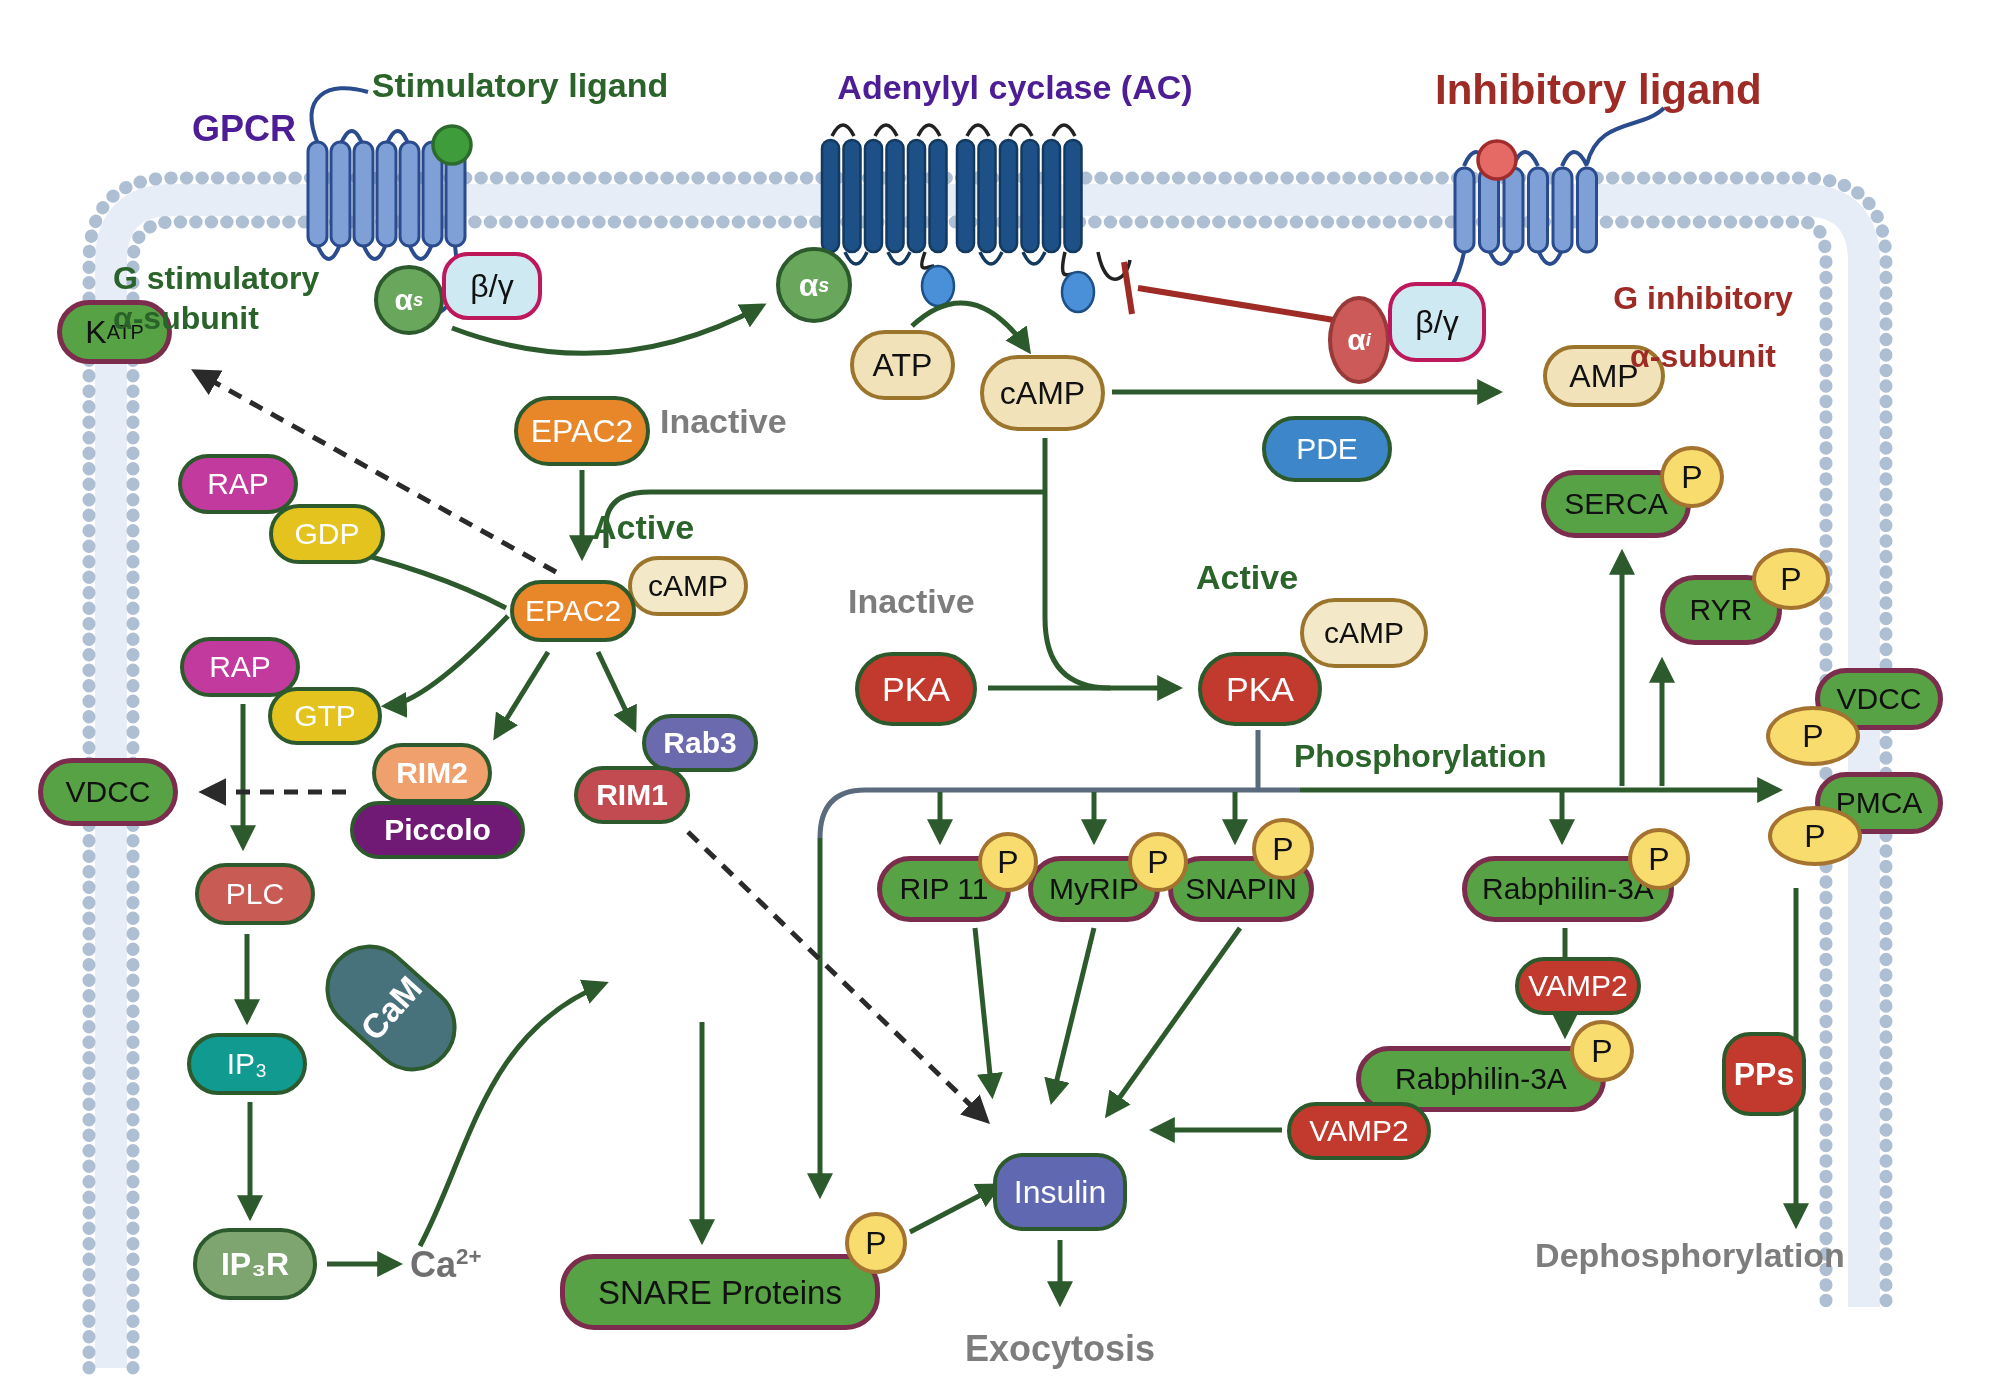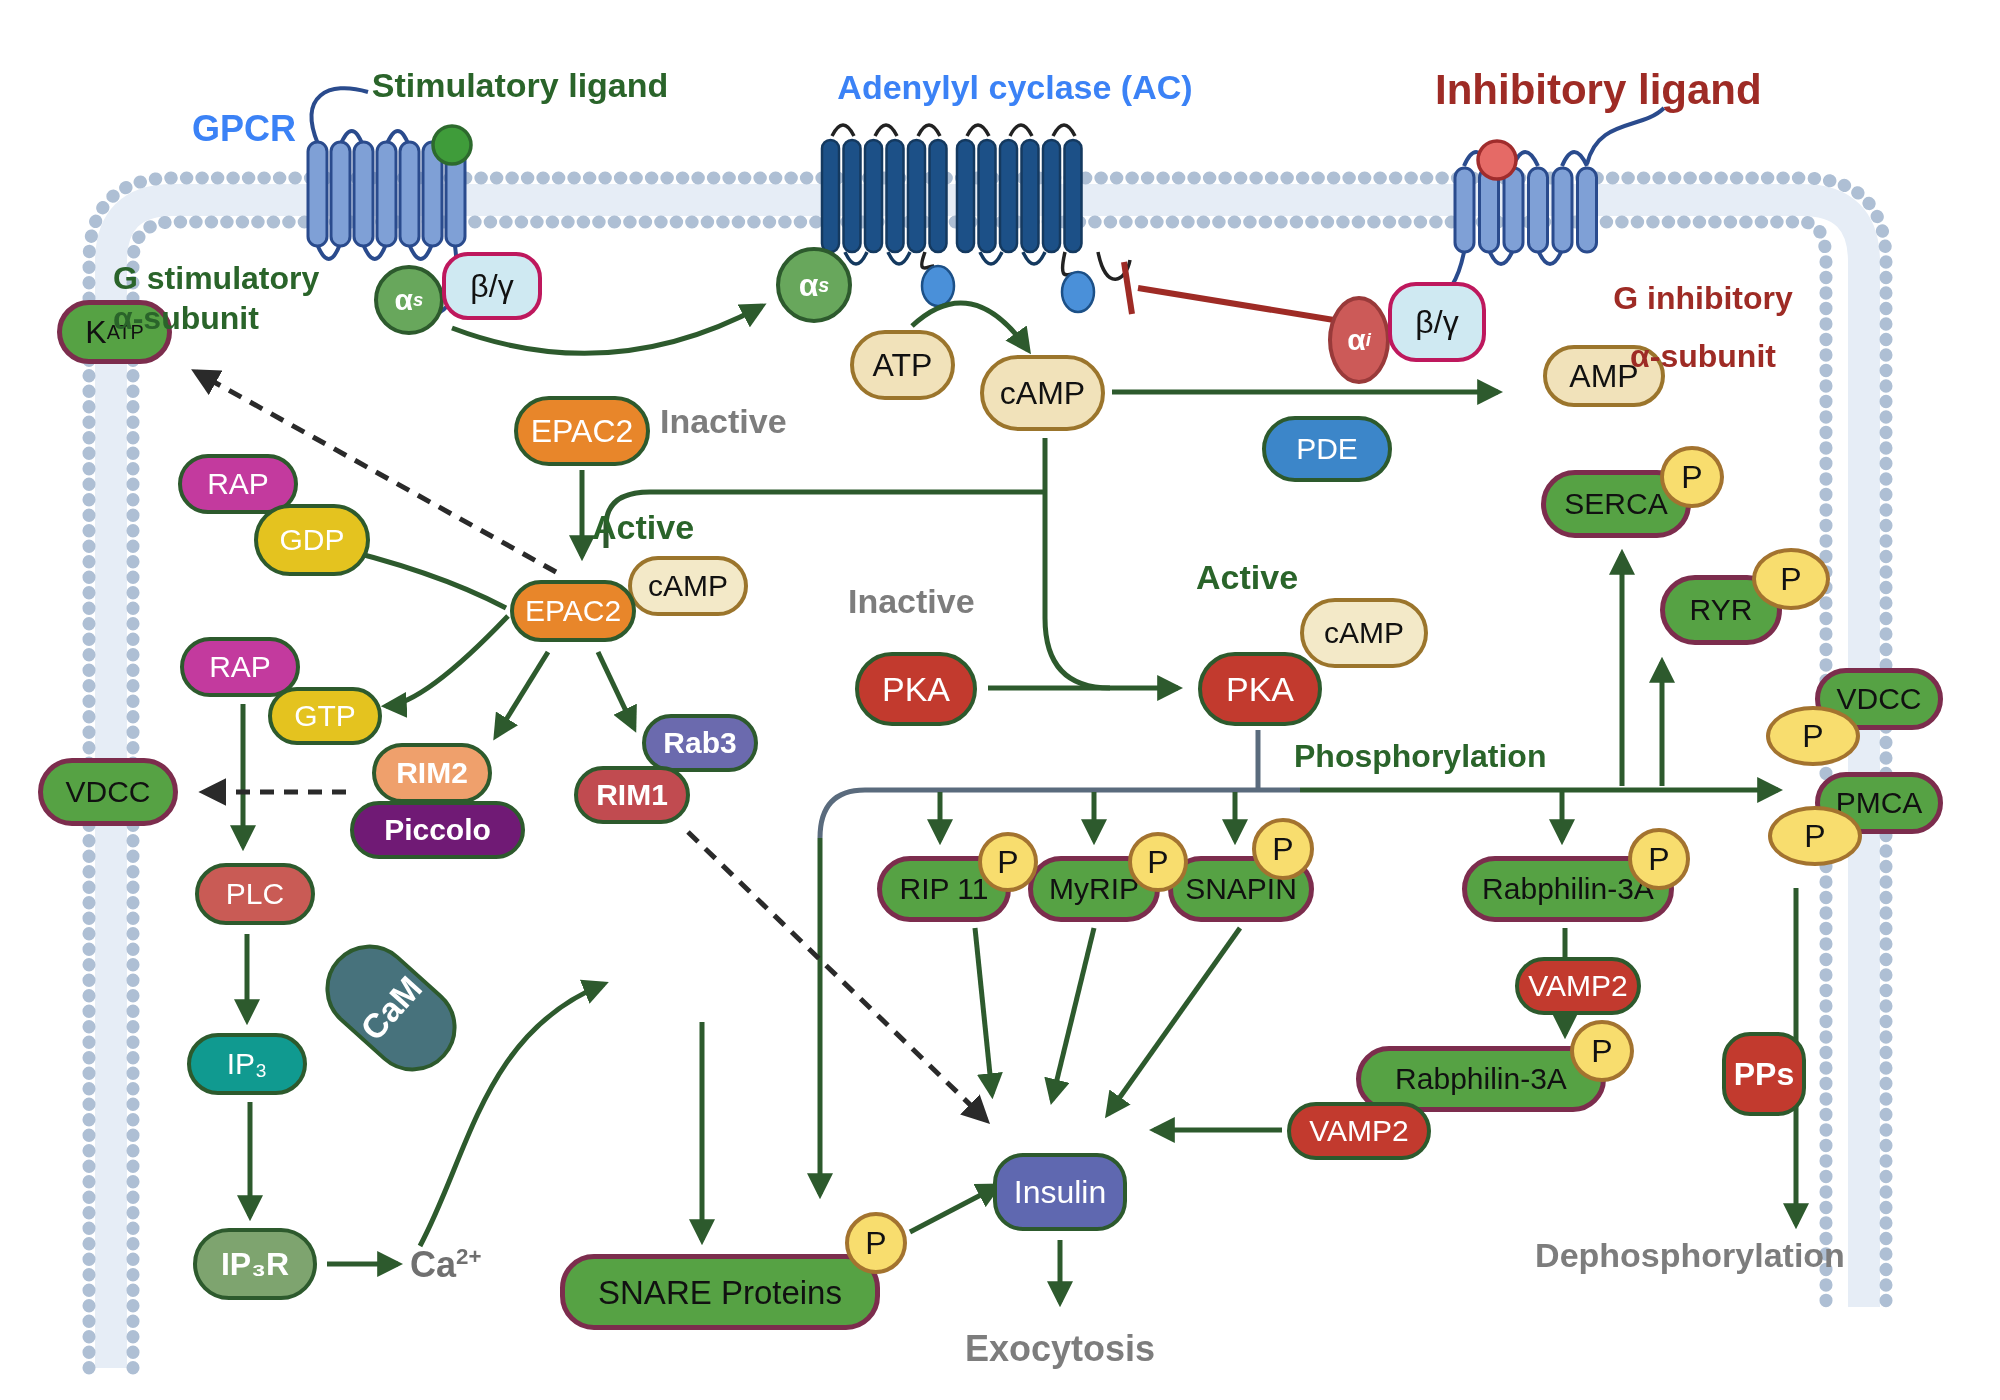--- a/index.html
+++ b/index.html
@@ -42,21 +42,21 @@
   .f-camk{background:#5d4b90;color:#fff;font-weight:bold;}
   .f-insulin{background:#5f68b0;color:#fff;}
   .f-bg{background:#cfe9f2;color:#111;}
   .f-as{background:#68a75c;color:#fff;font-weight:bold;}
   .f-ai{background:#cc5a58;color:#fff;font-weight:bold;}
   .p-badge{position:absolute;display:flex;align-items:center;justify-content:center;
            background:#f8dd6e;border:4px solid #a3732f;border-radius:50%;
            color:#111;font-size:32px;z-index:5;box-sizing:border-box;}
   .c-green{color:#2a642a;}
   .c-gray{color:#7d7d7d;}
-  .c-blue{color:#3b82f6;}
+  .c-blue{color:#4c1d95;}
   .c-dred{color:#9e2b25;}
 </style>
 </head>
 <body>
 
 <div id="canvas">
 
   <svg width="2000" height="1400" viewBox="0 0 2000 1400">
     <defs>
       <marker id="mg" viewBox="0 0 10 10" refX="8" refY="5" markerWidth="5.2" markerHeight="5.2" orient="auto-start-reverse">
@@ -220,21 +220,21 @@
   <div class="pill f-tan b-tan" style="left:850px;top:330px;width:105px;height:70px;font-size:32px;">ATP</div>
   <div class="pill f-tan b-tan" style="left:980px;top:355px;width:125px;height:76px;font-size:32px;">cAMP</div>
   <div class="pill f-tan b-tan" style="left:1543px;top:345px;width:122px;height:62px;font-size:32px;">AMP</div>
   <div class="pill f-blue b-green" style="left:1262px;top:416px;width:130px;height:66px;text-align:right;">PDE</div>
 
   <div class="pill f-orange b-green" style="left:514px;top:396px;width:136px;height:70px;font-size:32px;">EPAC2</div>
   <div class="pill f-tan2 b-tan" style="left:628px;top:556px;width:120px;height:60px;">cAMP</div>
   <div class="pill f-orange b-green" style="left:510px;top:580px;width:126px;height:62px;">EPAC2</div>
 
   <div class="pill f-magenta b-green" style="left:178px;top:454px;width:120px;height:60px;">RAP</div>
-  <div class="pill f-yellow b-green" style="left:254px;top:504px;width:116px;height:72px;">GDP</div>
+  <div class="pill f-yellow b-green" style="left:269px;top:504px;width:116px;height:60px;">GDP</div>
   <div class="pill f-magenta b-green" style="left:180px;top:637px;width:120px;height:60px;">RAP</div>
   <div class="pill f-yellow b-green" style="left:268px;top:687px;width:114px;height:58px;">GTP</div>
 
   <div class="pill f-rim2 b-green" style="left:372px;top:743px;width:120px;height:60px;">RIM2</div>
   <div class="pill f-piccolo b-green" style="left:350px;top:801px;width:175px;height:58px;">Piccolo</div>
   <div class="pill f-rab3 b-green" style="left:642px;top:714px;width:116px;height:58px;">Rab3</div>
   <div class="pill f-rim1 b-green" style="left:574px;top:766px;width:116px;height:58px;">RIM1</div>
 
   <div class="pill f-green b-maroon" style="left:38px;top:758px;width:140px;height:68px;">VDCC</div>
 

